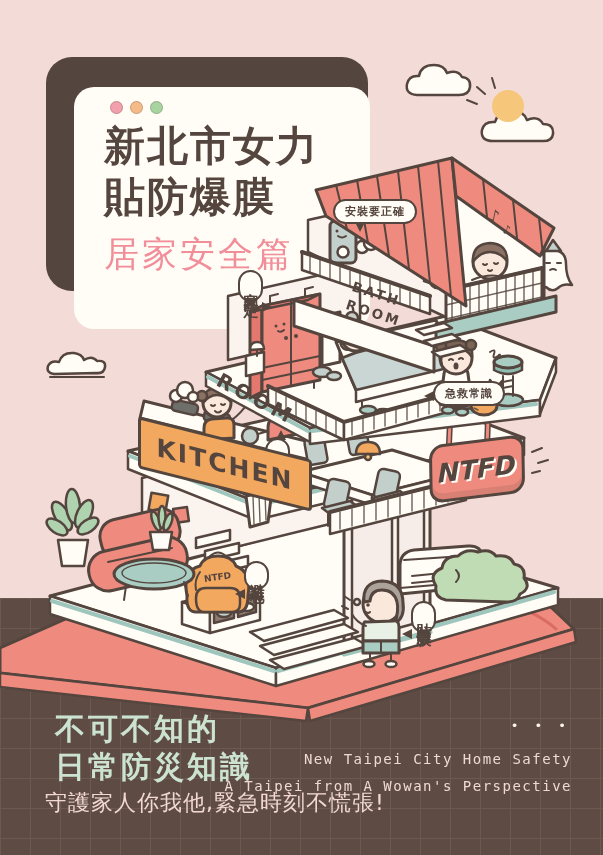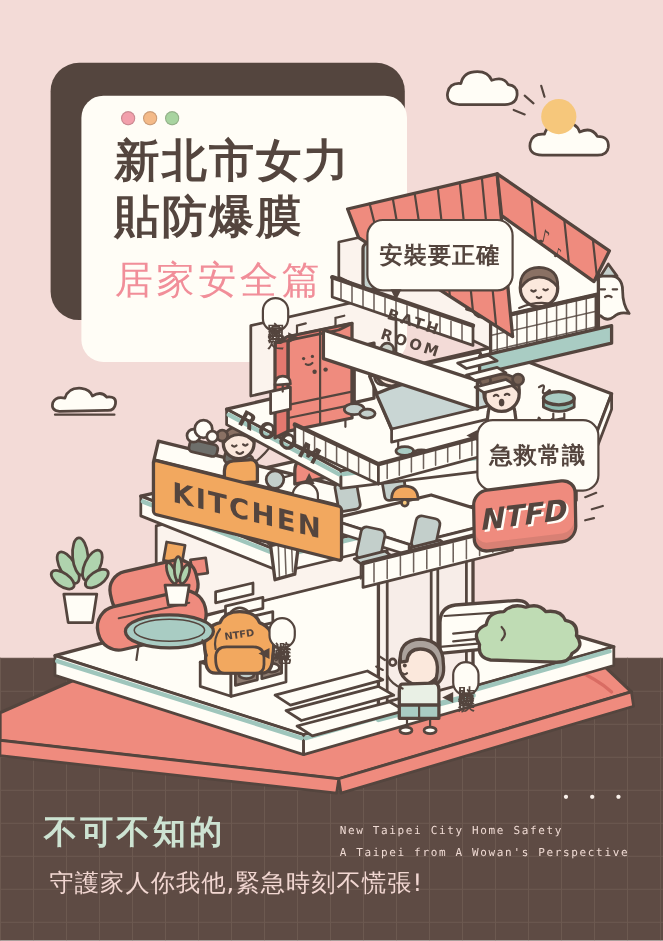--- a/index.html
+++ b/index.html
@@ -21,21 +21,21 @@
   svg.illu{position:absolute;left:0;top:0;z-index:5;}
   .s{stroke:#54453E;stroke-width:2.5;stroke-linejoin:round;stroke-linecap:round;}
   .s3{stroke:#54453E;stroke-width:3;stroke-linejoin:round;stroke-linecap:round;}
   .ln{stroke:#54453E;stroke-width:2;stroke-linecap:round;fill:none;}
   .ln15{stroke:#54453E;stroke-width:1.4;stroke-linecap:round;fill:none;opacity:.85;}
   .teal-edge{stroke:#9FC6BC;stroke-width:4;stroke-linecap:round;fill:none;}
   .rail{stroke:#54453E;stroke-width:4;stroke-linecap:round;fill:none;}
   
   .ov{position:absolute;z-index:20;}
   .bub{position:absolute;z-index:20;background:#FFFDF6;border:2.5px solid #54453E;color:#54453E;font-weight:bold;}
-  .hb{font-size:21px;padding:17px 10px;letter-spacing:1px;white-space:nowrap;border-radius:15px;}
+  .hb{font-size:11px;padding:3px 10px;letter-spacing:1px;white-space:nowrap;border-radius:15px;}
   .vb{writing-mode:vertical-rl;text-orientation:upright;font-size:15px;padding:8px 3px;letter-spacing:3px;
       line-height:1;border-radius:14px;}
   .tl{position:absolute;width:0;height:0;}
   .tl-down{left:20px;bottom:-10px;border-left:5px solid transparent;border-right:5px solid transparent;border-top:10px solid #54453E;}
   .tl-left{left:-11px;top:26px;border-top:5px solid transparent;border-bottom:5px solid transparent;border-right:10px solid #54453E;}
   .tl-right{right:-11px;top:30px;border-top:5px solid transparent;border-bottom:5px solid transparent;border-left:10px solid #54453E;}
   .tl-up{top:-10px;left:9px;border-left:5px solid transparent;border-right:5px solid transparent;border-bottom:10px solid #54453E;}
   .sign-bath{left:348px;top:285px;transform:rotate(18deg);font-weight:bold;font-size:13.5px;letter-spacing:2.5px;
       line-height:1.4;color:#54453E;white-space:pre-line;}
   .sign-room{left:224px;top:368px;transform:rotate(28deg);transform-origin:left top;font-weight:bold;font-size:20px;
@@ -43,26 +43,26 @@
   .sign-kitchen{left:138px;top:438px;width:174px;height:52px;transform:skewY(14deg);background:#F2A85F;
       border:3px solid #54453E;border-radius:4px;display:flex;align-items:center;justify-content:center;
       font-size:25px;font-weight:bold;letter-spacing:2px;color:#54453E;box-sizing:border-box;}
   .sign-ntfd{left:429px;top:440px;width:96px;height:58px;transform:rotate(-7deg) skewX(-6deg);background:#EF8B7E;
       border:3px solid #54453E;border-radius:14px;display:flex;align-items:center;justify-content:center;
       font-size:26px;font-style:italic;font-weight:bold;color:#54453E;text-shadow:2px 2px 0 #FFFDF6;
       box-shadow:inset 0 -6px 0 rgba(84,69,62,.15);box-sizing:border-box;}
   .note{position:absolute;z-index:20;color:#54453E;font-weight:bold;}
   .n1{left:489px;top:206px;font-size:17px;transform:rotate(12deg);}
   .n2{left:503px;top:223px;font-size:12px;transform:rotate(12deg);}
-  .f-head{position:absolute;left:40px;top:710px;z-index:20;color:#CDE3D2;font-weight:bold;font-size:30px;
-      line-height:1.25;letter-spacing:3px;margin-top:28px;}
+  .f-head{position:absolute;left:55px;top:710px;z-index:20;color:#CDE3D2;font-weight:bold;font-size:30px;
+      line-height:1.25;letter-spacing:3px;}
   .f-tag{position:absolute;left:45px;top:788px;z-index:20;color:#F2D7D2;font-weight:normal;font-size:22px;letter-spacing:1px;}
   .f-dots{position:absolute;right:31px;top:718px;z-index:20;color:#F9F1EB;font-size:13px;letter-spacing:6px;}
-  .f-en{position:absolute;right:31px;top:746px;z-index:20;text-align:left;color:#EFDAD3;
-      font-family:"DejaVu Sans Mono",monospace;font-size:10px;line-height:1.95;letter-spacing:1.5px;}
+  .f-en{position:absolute;right:31px;top:746px;z-index:20;text-align:right;color:#EFDAD3;
+      font-family:"DejaVu Sans Mono",monospace;font-size:14px;line-height:1.95;letter-spacing:1.5px;}
 </style>
 </head>
 <body>
 
 <div class="poster">
 
   <div class="footer-band"></div>
 
   <div class="card-back"></div>
   <div class="card">
@@ -430,20 +430,21 @@
 ROOM</div>
   <div class="ov sign-room">ROOM</div>
   <div class="ov sign-kitchen">KITCHEN</div>
   <div class="ov sign-ntfd">NTFD</div>
 
   <div class="note n1">♪</div>
   <div class="note n2">♪</div>
 
   <div class="f-head">
     <div>不可不知的</div>
+    <div>日常防災知識</div>
   </div>
   <div class="f-tag">守護家人你我他,緊急時刻不慌張!</div>
   <div class="f-dots">• • •</div>
   <div class="f-en">
     <div>New Taipei City Home Safety</div>
     <div>A Taipei from A Wowan's Perspective</div>
   </div>
 
 </div>
 

